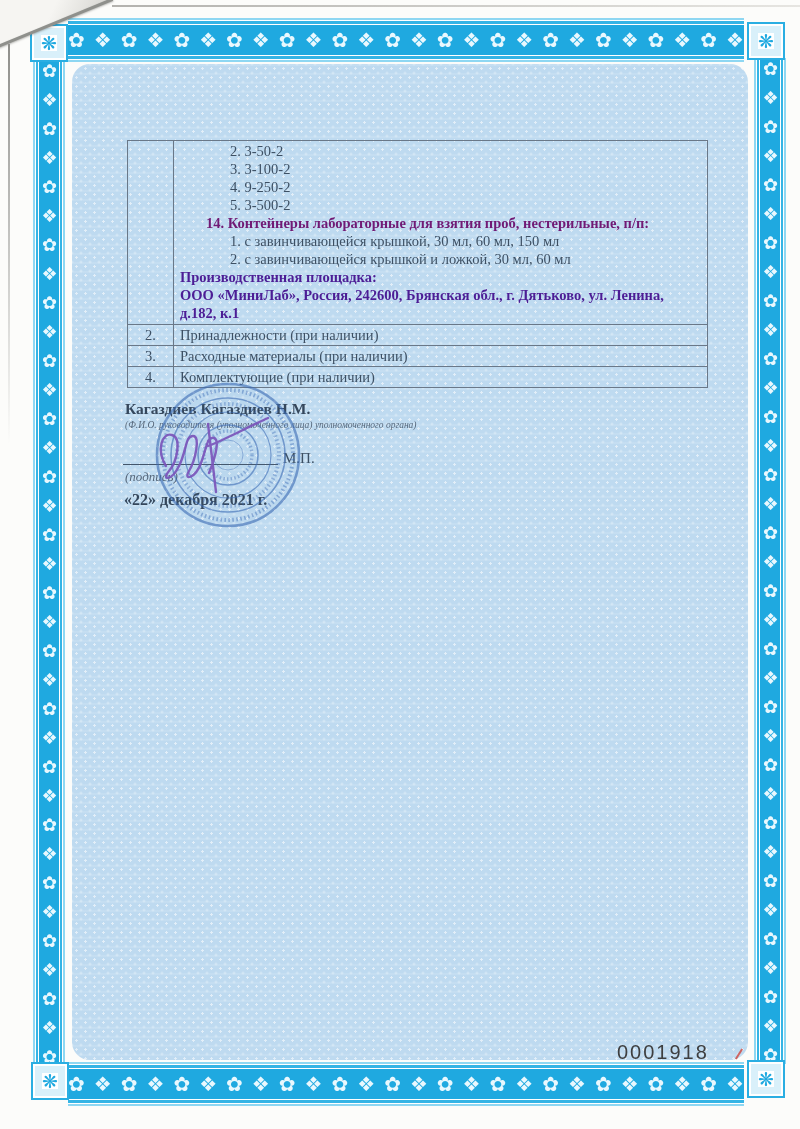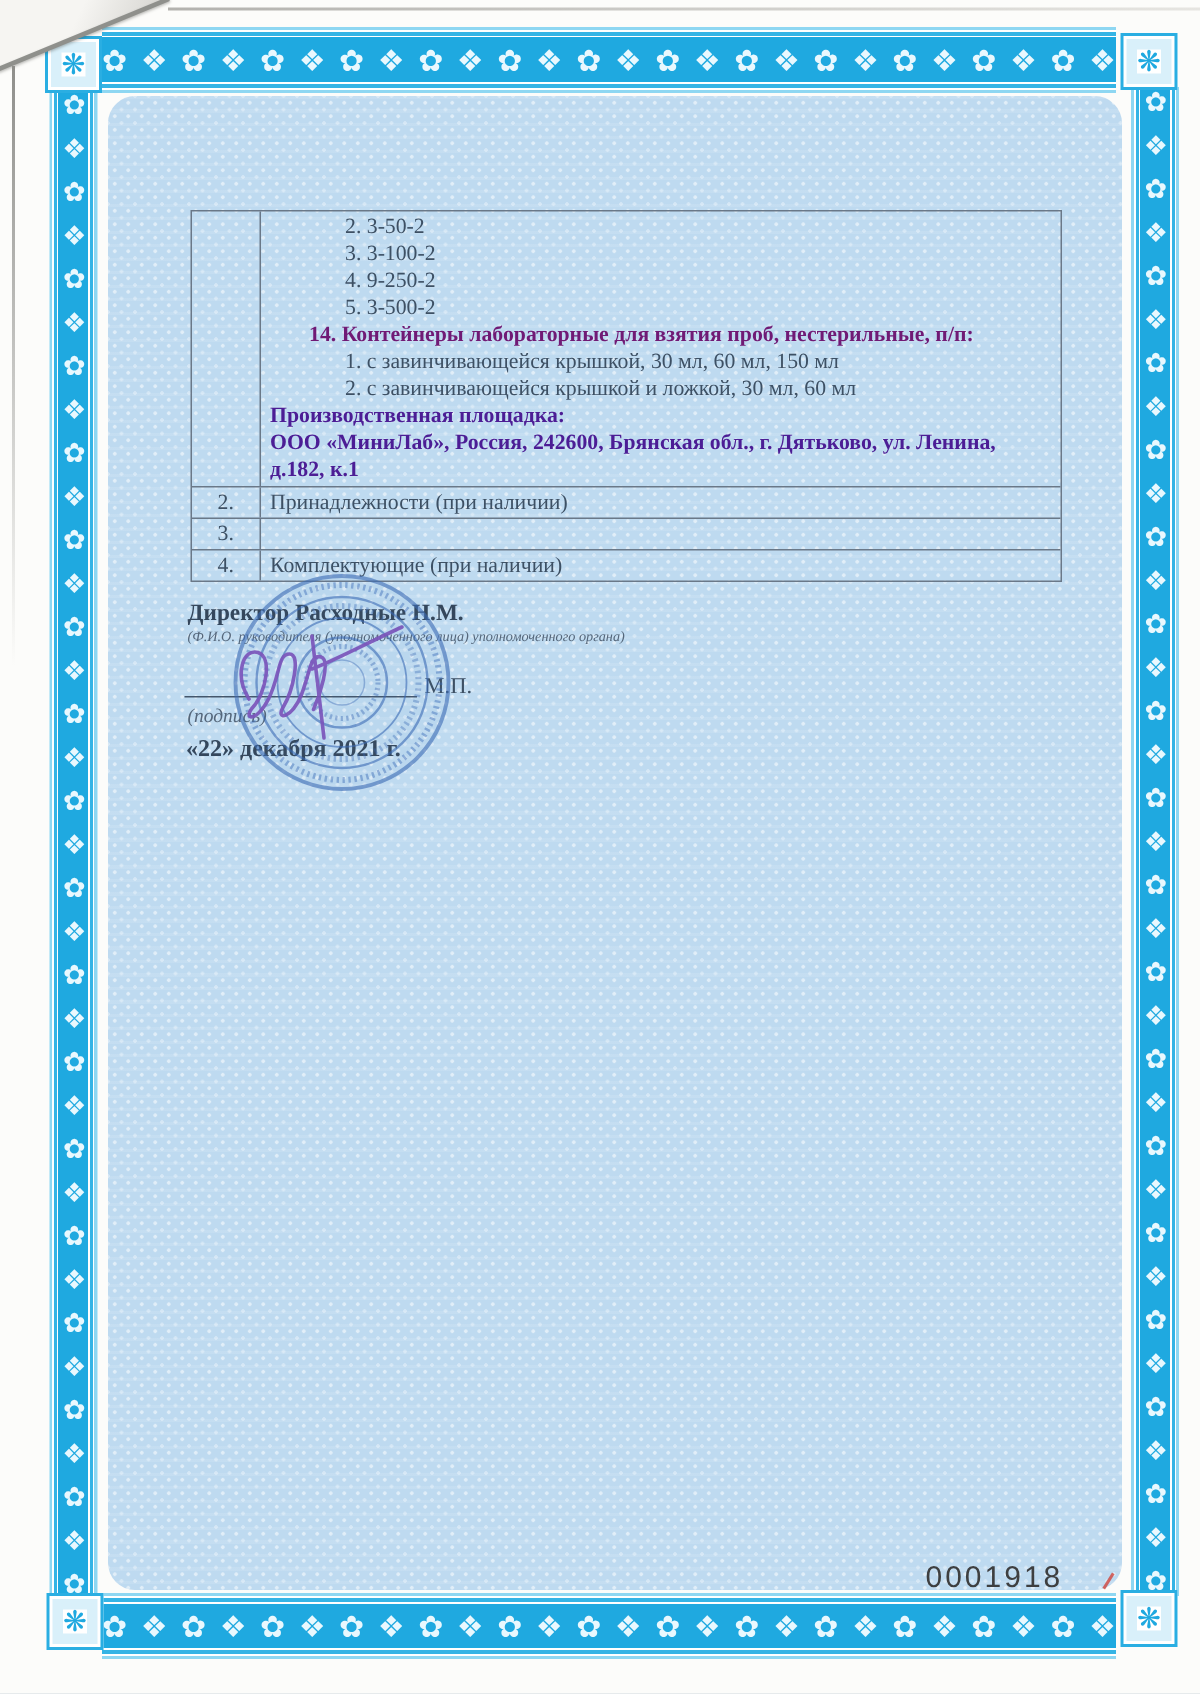--- a/index.html
+++ b/index.html
@@ -116,28 +116,29 @@
           <div class="boldline">ООО «МиниЛаб», Россия, 242600, Брянская обл., г. Дятьково, ул. Ленина,</div>
           <div class="boldline">д.182, к.1</div>
         </div>
       </div>
       <div class="trow num-row">
         <div class="tnum">2.</div>
         <div class="tcell">Принадлежности (при наличии)</div>
       </div>
       <div class="trow num-row">
         <div class="tnum">3.</div>
+        <div class="tcell">Расходные материалы (при наличии)</div>
       </div>
       <div class="trow num-row">
         <div class="tnum">4.</div>
         <div class="tcell">Комплектующие (при наличии)</div>
       </div>
     </div>
 
-    <div class="director">Директор Расходные Н.М.</div>
+    <div class="director">Кагаздиев Кагаздиев Н.М.</div>
     <div class="caption">(Ф.И.О. руководителя (уполномоченного лица) уполномоченного органа)</div>
     <div class="sig-line"></div>
     <div class="mp">М.П.</div>
     <div class="sig-caption">(подпись)</div>
     <div class="date">«22» декабря 2021 г.</div>
 
     <div class="serial">0001918</div>
     <div class="red-mark"></div>
   </div>
 

